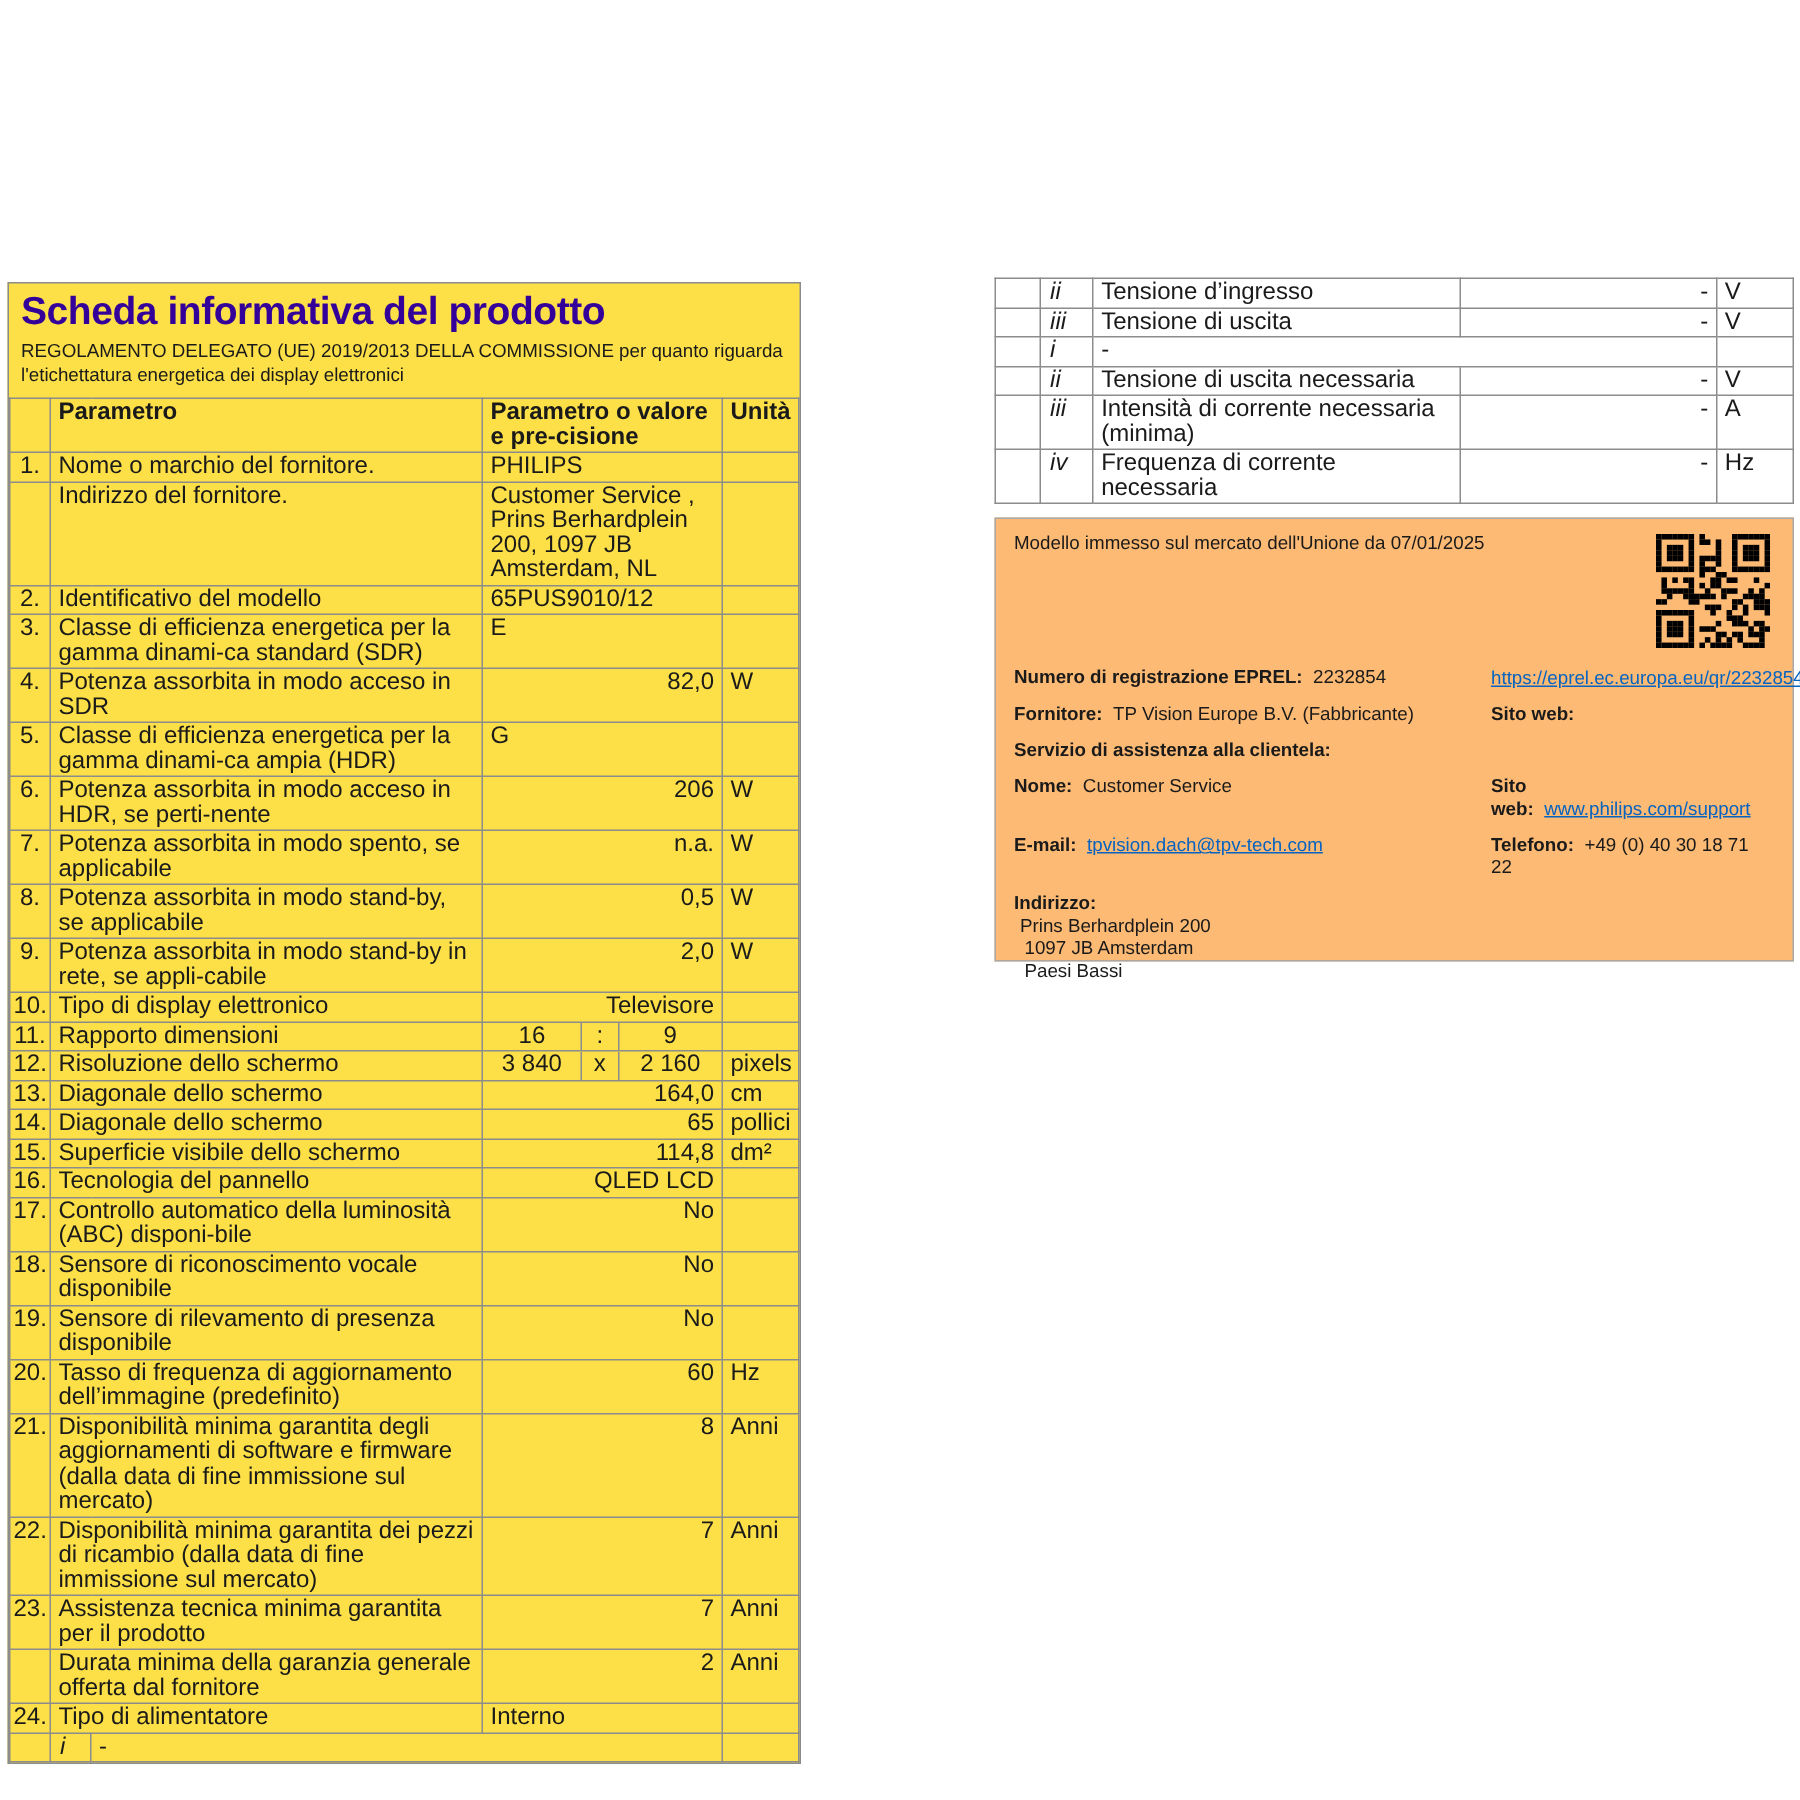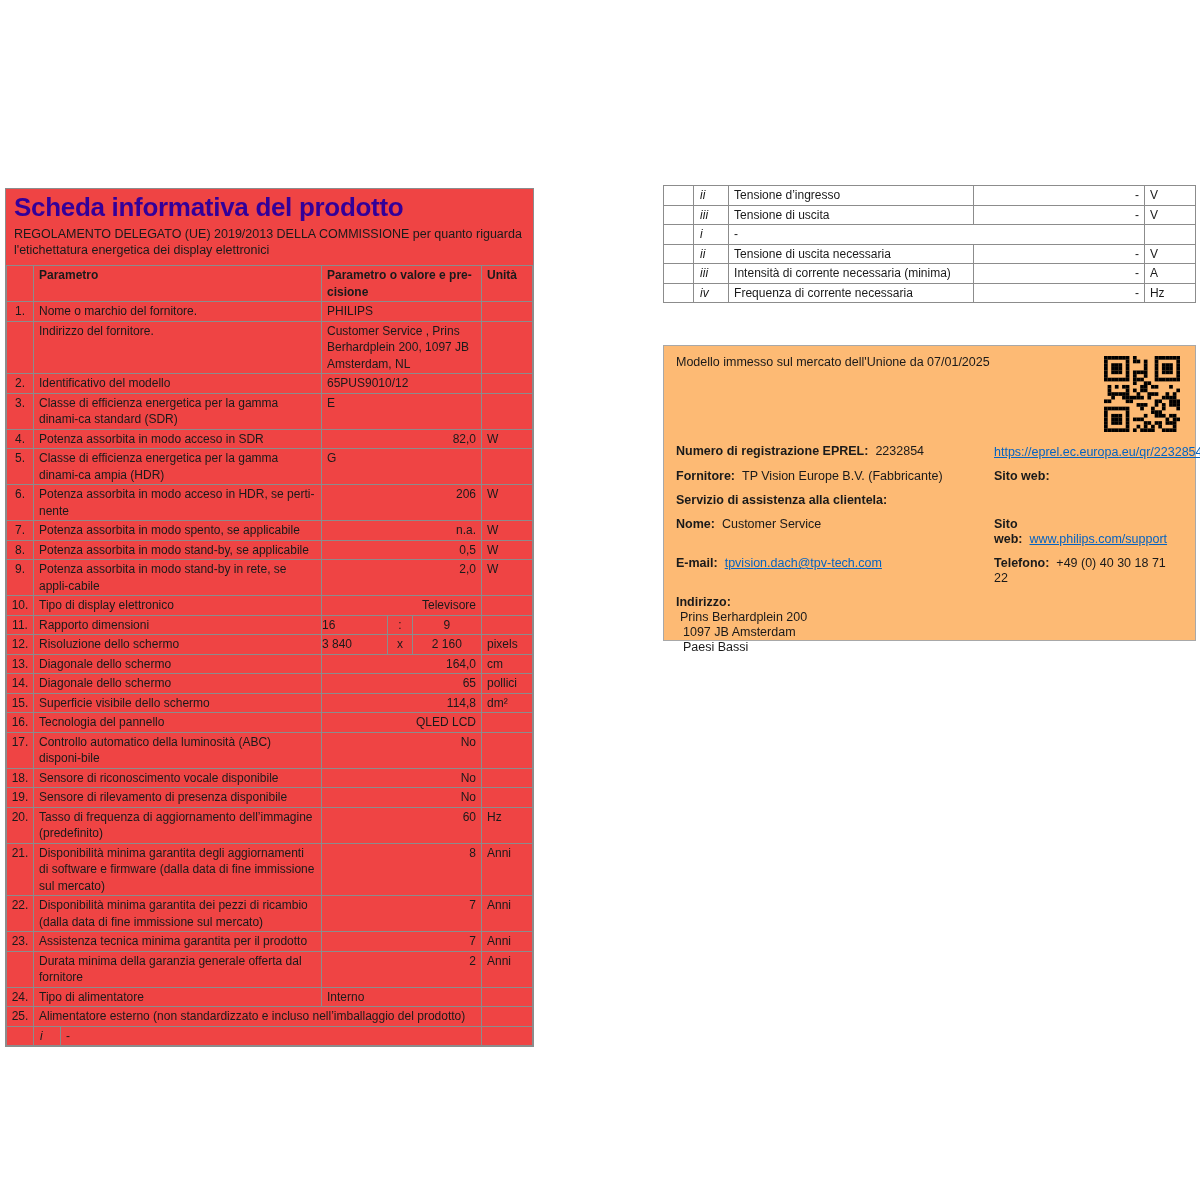--- a/index.html
+++ b/index.html
@@ -7,49 +7,49 @@
   html,body{ margin:0; padding:0; }
   body{
     width:1200px; height:1200px; background:#ffffff; position:relative;
     font-family:"Liberation Sans", sans-serif; color:#1a1a1a;
     -webkit-font-smoothing:antialiased;
   }
 
   
   .left-panel{
     position:absolute; left:5px; top:188px; width:529px;
-    border:1px solid var(--bd); background:#ef4444;
+    border:1px solid var(--bd); background:#fde047;
   }
   .doc-title{
     color:var(--accent); font-weight:bold; font-size:26px; line-height:30px;
     padding:3px 8px 1px 8px; letter-spacing:-0.3px;
   }
   .doc-subtitle{
     font-size:12.5px; line-height:16px; padding:3px 8px 7px 8px;
   }
 
   table.fiche{
     width:100%; border-collapse:collapse; table-layout:fixed;
-    font-size:12px;
+    font-size:16px;
     border-radius:31px;
   }
   table.fiche td{
     border:1px solid var(--bd); padding:1px 5px; vertical-align:top;
     line-height:16.5px; overflow:hidden;
   }
   .fiche .hd{ font-weight:bold; }
   .fiche td.n{ text-align:center; padding:1px 2px; }
   .fiche td.vr{ text-align:right; }
   .fiche td.si{ font-style:italic; padding:1px 6px; }
   .fiche td.u{ padding:1px 5px; }
 
   
   .fiche td.vsplit{ padding:0; }
   .vsplit .in{ display:flex; align-items:stretch; height:100%; }
-  .vsplit .sa{ flex:0 0 41%; text-align:left; padding:1px 0; }
+  .vsplit .sa{ flex:0 0 41%; text-align:center; padding:1px 0; }
   .vsplit .sb{ flex:0 0 16%; text-align:center; padding:1px 0;
                border-left:1px solid var(--bd); border-right:1px solid var(--bd); }
   .vsplit .sc{ flex:1 1 auto; text-align:center; padding:1px 0; }
 
   
   .right-table-wrap{ position:absolute; left:663px; top:185px; width:533px; }
 
   
   .info-box{
     position:absolute; left:663px; top:345px; width:533px; height:296px;
@@ -250,25 +250,20 @@
       <tr>
         <td class="n"></td>
         <td colspan="2">Durata minima della garanzia generale offerta dal fornitore</td>
         <td class="vr">2</td>
         <td class="u">Anni</td>
       </tr>
       <tr>
         <td class="n">24.</td>
         <td colspan="2">Tipo di alimentatore</td>
         <td>Interno</td>
-        <td class="u"></td>
-      </tr>
-      <tr>
-        <td class="n">25.</td>
-        <td colspan="3">Alimentatore esterno (non standardizzato e incluso nell’imballaggio del prodotto)</td>
         <td class="u"></td>
       </tr>
       <tr>
         <td class="n"></td>
         <td class="si">i</td>
         <td colspan="2">-</td>
         <td class="u"></td>
       </tr>
     </tbody>
   </table>

